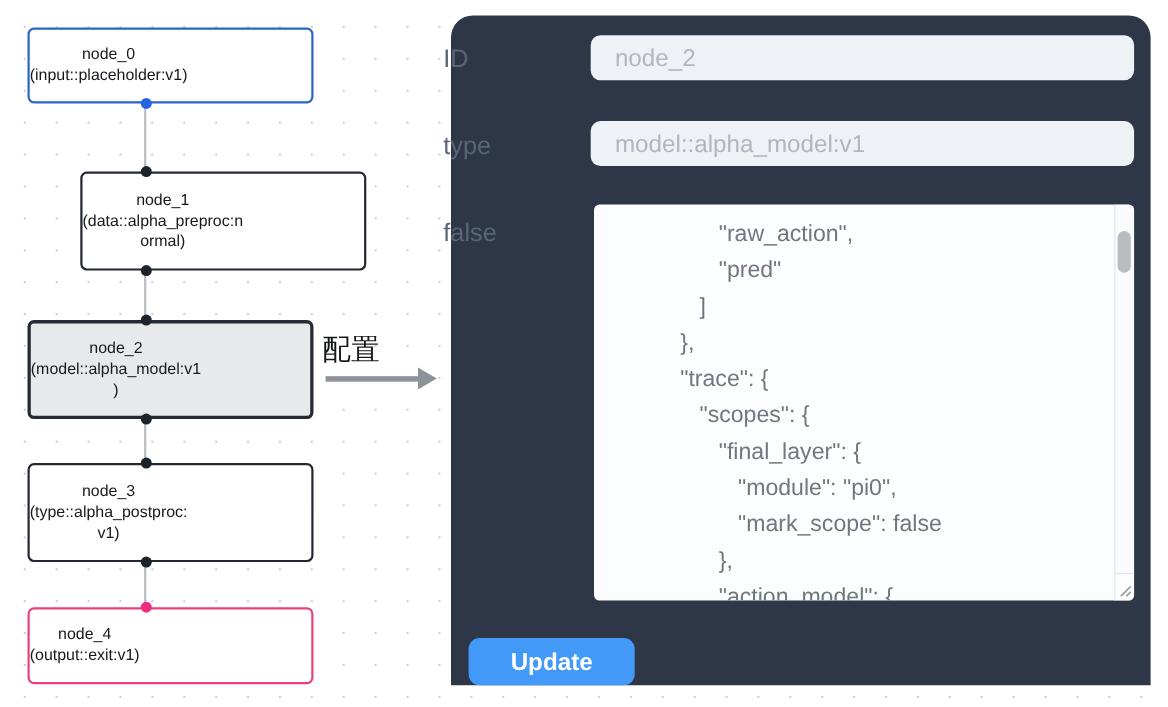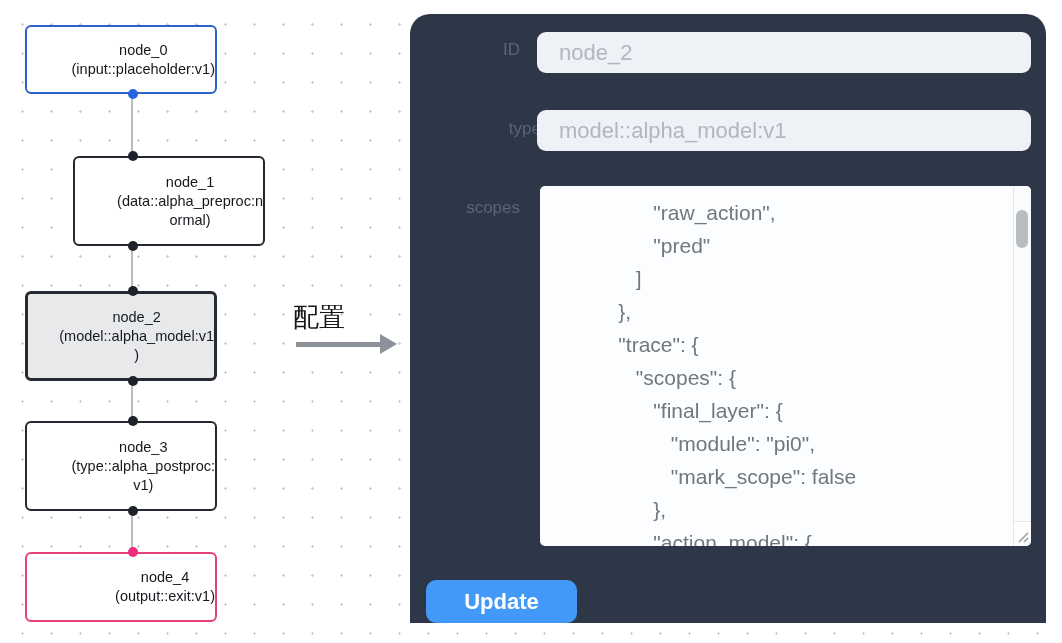--- a/index.html
+++ b/index.html
@@ -5,42 +5,42 @@
   html,body{margin:0;padding:0;background:#ffffff;}
   #stage{
     position:relative;width:1062px;height:643px;overflow:hidden;
     font-family:"Liberation Sans","DejaVu Sans",sans-serif;
     background-color:#ffffff;
     background-image:radial-gradient(circle,#c9ccd1 1.3px,rgba(0,0,0,0) 1.4px);
     background-size:29px 29px;background-position:8px 10px;
   }
   
   .node{
-    position:absolute;left:25px;width:192px;box-sizing:border-box;
+    position:absolute;left:25px;width:260px;box-sizing:border-box;
     background:#ffffff;border:2px solid #23272f;border-radius:6px;
-    display:flex;align-items:center;justify-content:flex-end;text-align:center;padding-left:16px;
+    display:flex;align-items:center;justify-content:flex-start;text-align:center;
   }
   .node .node-text{font-size:14.5px;line-height:19px;color:#15181d;white-space:pre-line;}
   .node--input{border-color:#2c63c8;}
   .node--selected{border-width:3px;border-color:#262b33;background:#e8e9ea;}
   .node--output{border-color:#e8407c;}
   .edge{position:absolute;left:131px;width:2px;background:#b9bcc0;}
   .port{position:absolute;width:10px;height:10px;border-radius:50%;background:#1e222a;left:128px;}
   .port--blue{background:#2563e0;}
   .port--pink{background:#ee2d80;}
   
   .cfg-label{position:absolute;left:293px;top:300px;font-size:26px;color:#16181c;}
   .arrow-line{position:absolute;left:296px;top:342px;width:86px;height:5px;background:#8d929a;}
   .arrow-head{position:absolute;left:380px;top:334px;width:0;height:0;
     border-left:17px solid #8d929a;border-top:10.5px solid rgba(0,0,0,0);border-bottom:10.5px solid rgba(0,0,0,0);}
   
   .panel{position:absolute;left:410px;top:14px;width:636px;height:609px;
     background:#2d3748;border-radius:20px 20px 0 0;}
-  .field-label{position:absolute;left:420px;width:100px;text-align:right;
-    font-size:17px;color:#5a6578;}
+  .field-label{position:absolute;left:403px;width:100px;
+    font-size:23px;color:#5a6578;}
   .text-input{position:absolute;left:537px;width:494px;height:41px;box-sizing:border-box;
     background:#eef1f5;border:none;outline:none;border-radius:9px;
     font-family:"Liberation Sans","DejaVu Sans",sans-serif;
     font-size:22px;color:#b0b7c0;padding:0 0 0 22px;}
   .config-box{position:absolute;left:540px;top:186px;width:491px;height:360px;box-sizing:border-box;
     background:#fcfdfe;border-radius:5px;overflow:hidden;}
   .config-text{position:absolute;left:0;top:0;right:17px;bottom:0;
     padding:10px 0 0 20px;white-space:pre;overflow:hidden;
     font-size:21px;line-height:33px;color:#70777f;}
   .v-track{position:absolute;right:0;top:0;bottom:24px;width:17px;
@@ -106,24 +106,24 @@
 
   <div class="cfg-label">配置</div>
   <div class="arrow-line"></div>
   <div class="arrow-head"></div>
 
   <div class="panel"></div>
 
   <div class="field-label" style="top:40px;">ID</div>
   <input class="text-input" style="top: 32px;" type="text" value="node_2">
 
-  <div class="field-label" style="top:119px;margin-left:21px;">type</div>
+  <div class="field-label" style="top:119px;">type</div>
   <input class="text-input" style="top: 110px;" type="text" value="model::alpha_model:v1">
 
-  <div class="field-label" style="top:198px;">scopes</div>
+  <div class="field-label" style="top:198px;">false</div>
 
   <div class="config-box">
     <div class="config-text">                "raw_action",
                 "pred"
              ]
           },
           "trace": {
              "scopes": {
                 "final_layer": {
                    "module": "pi0",

